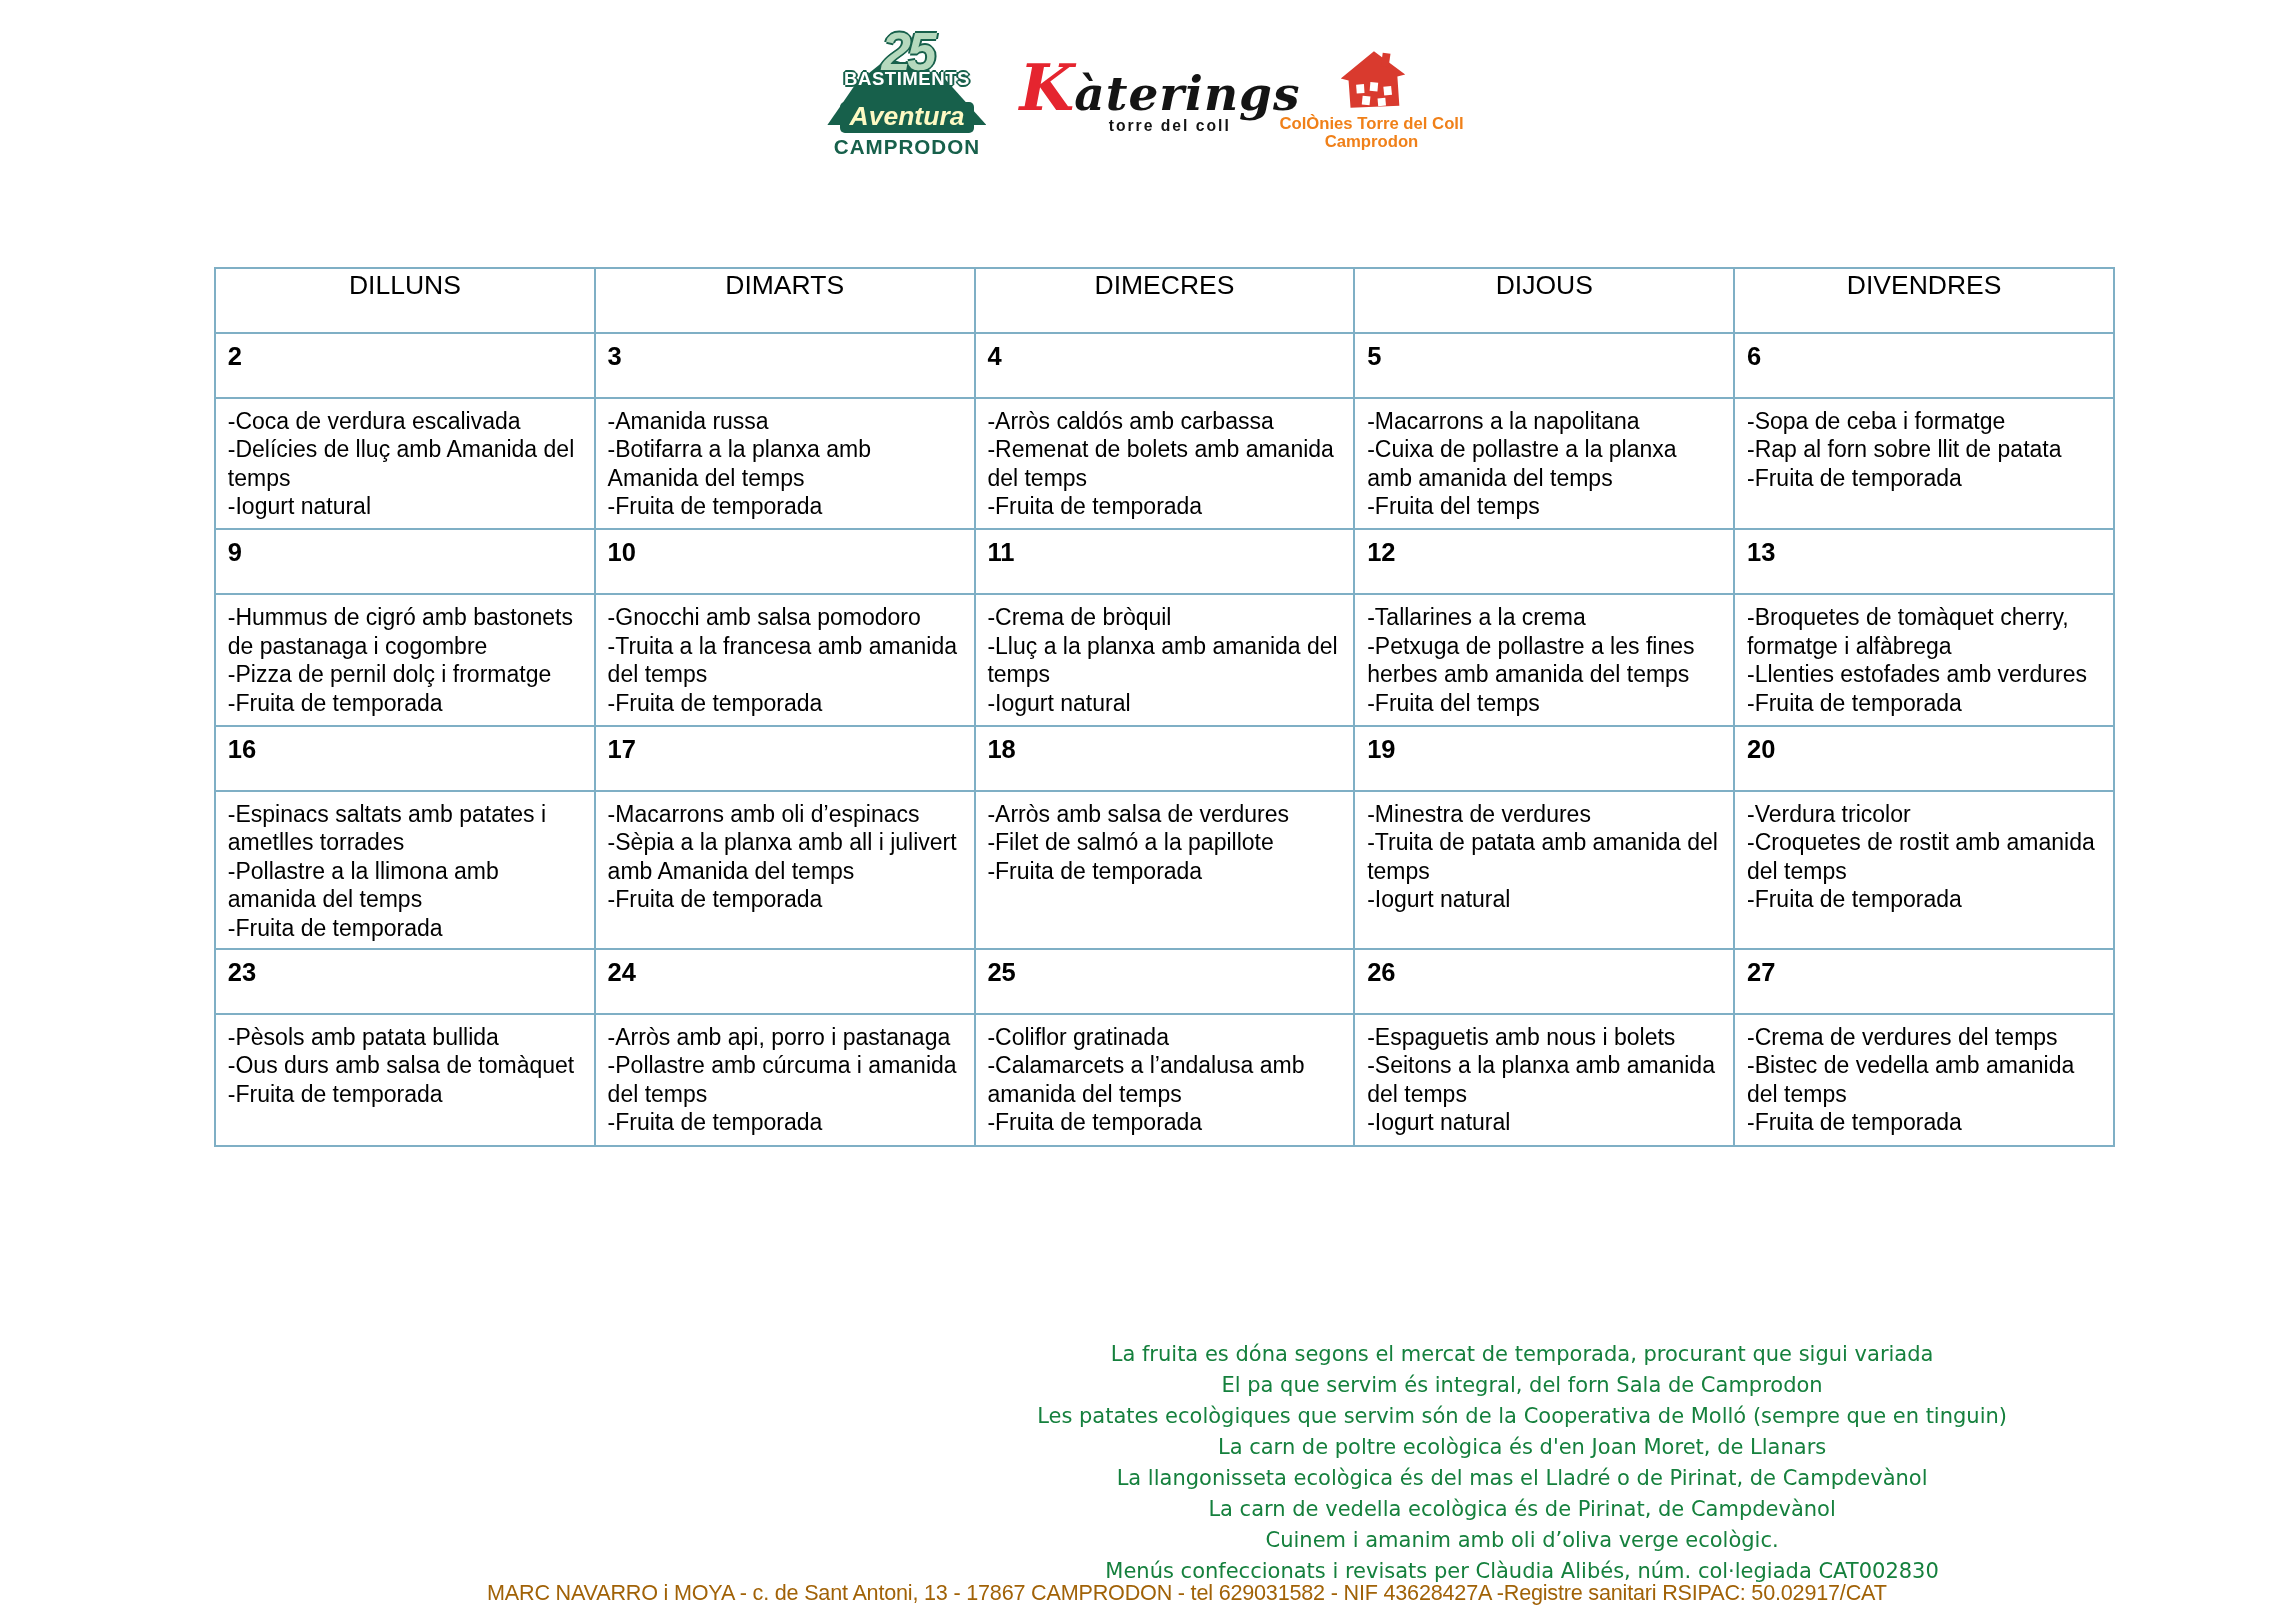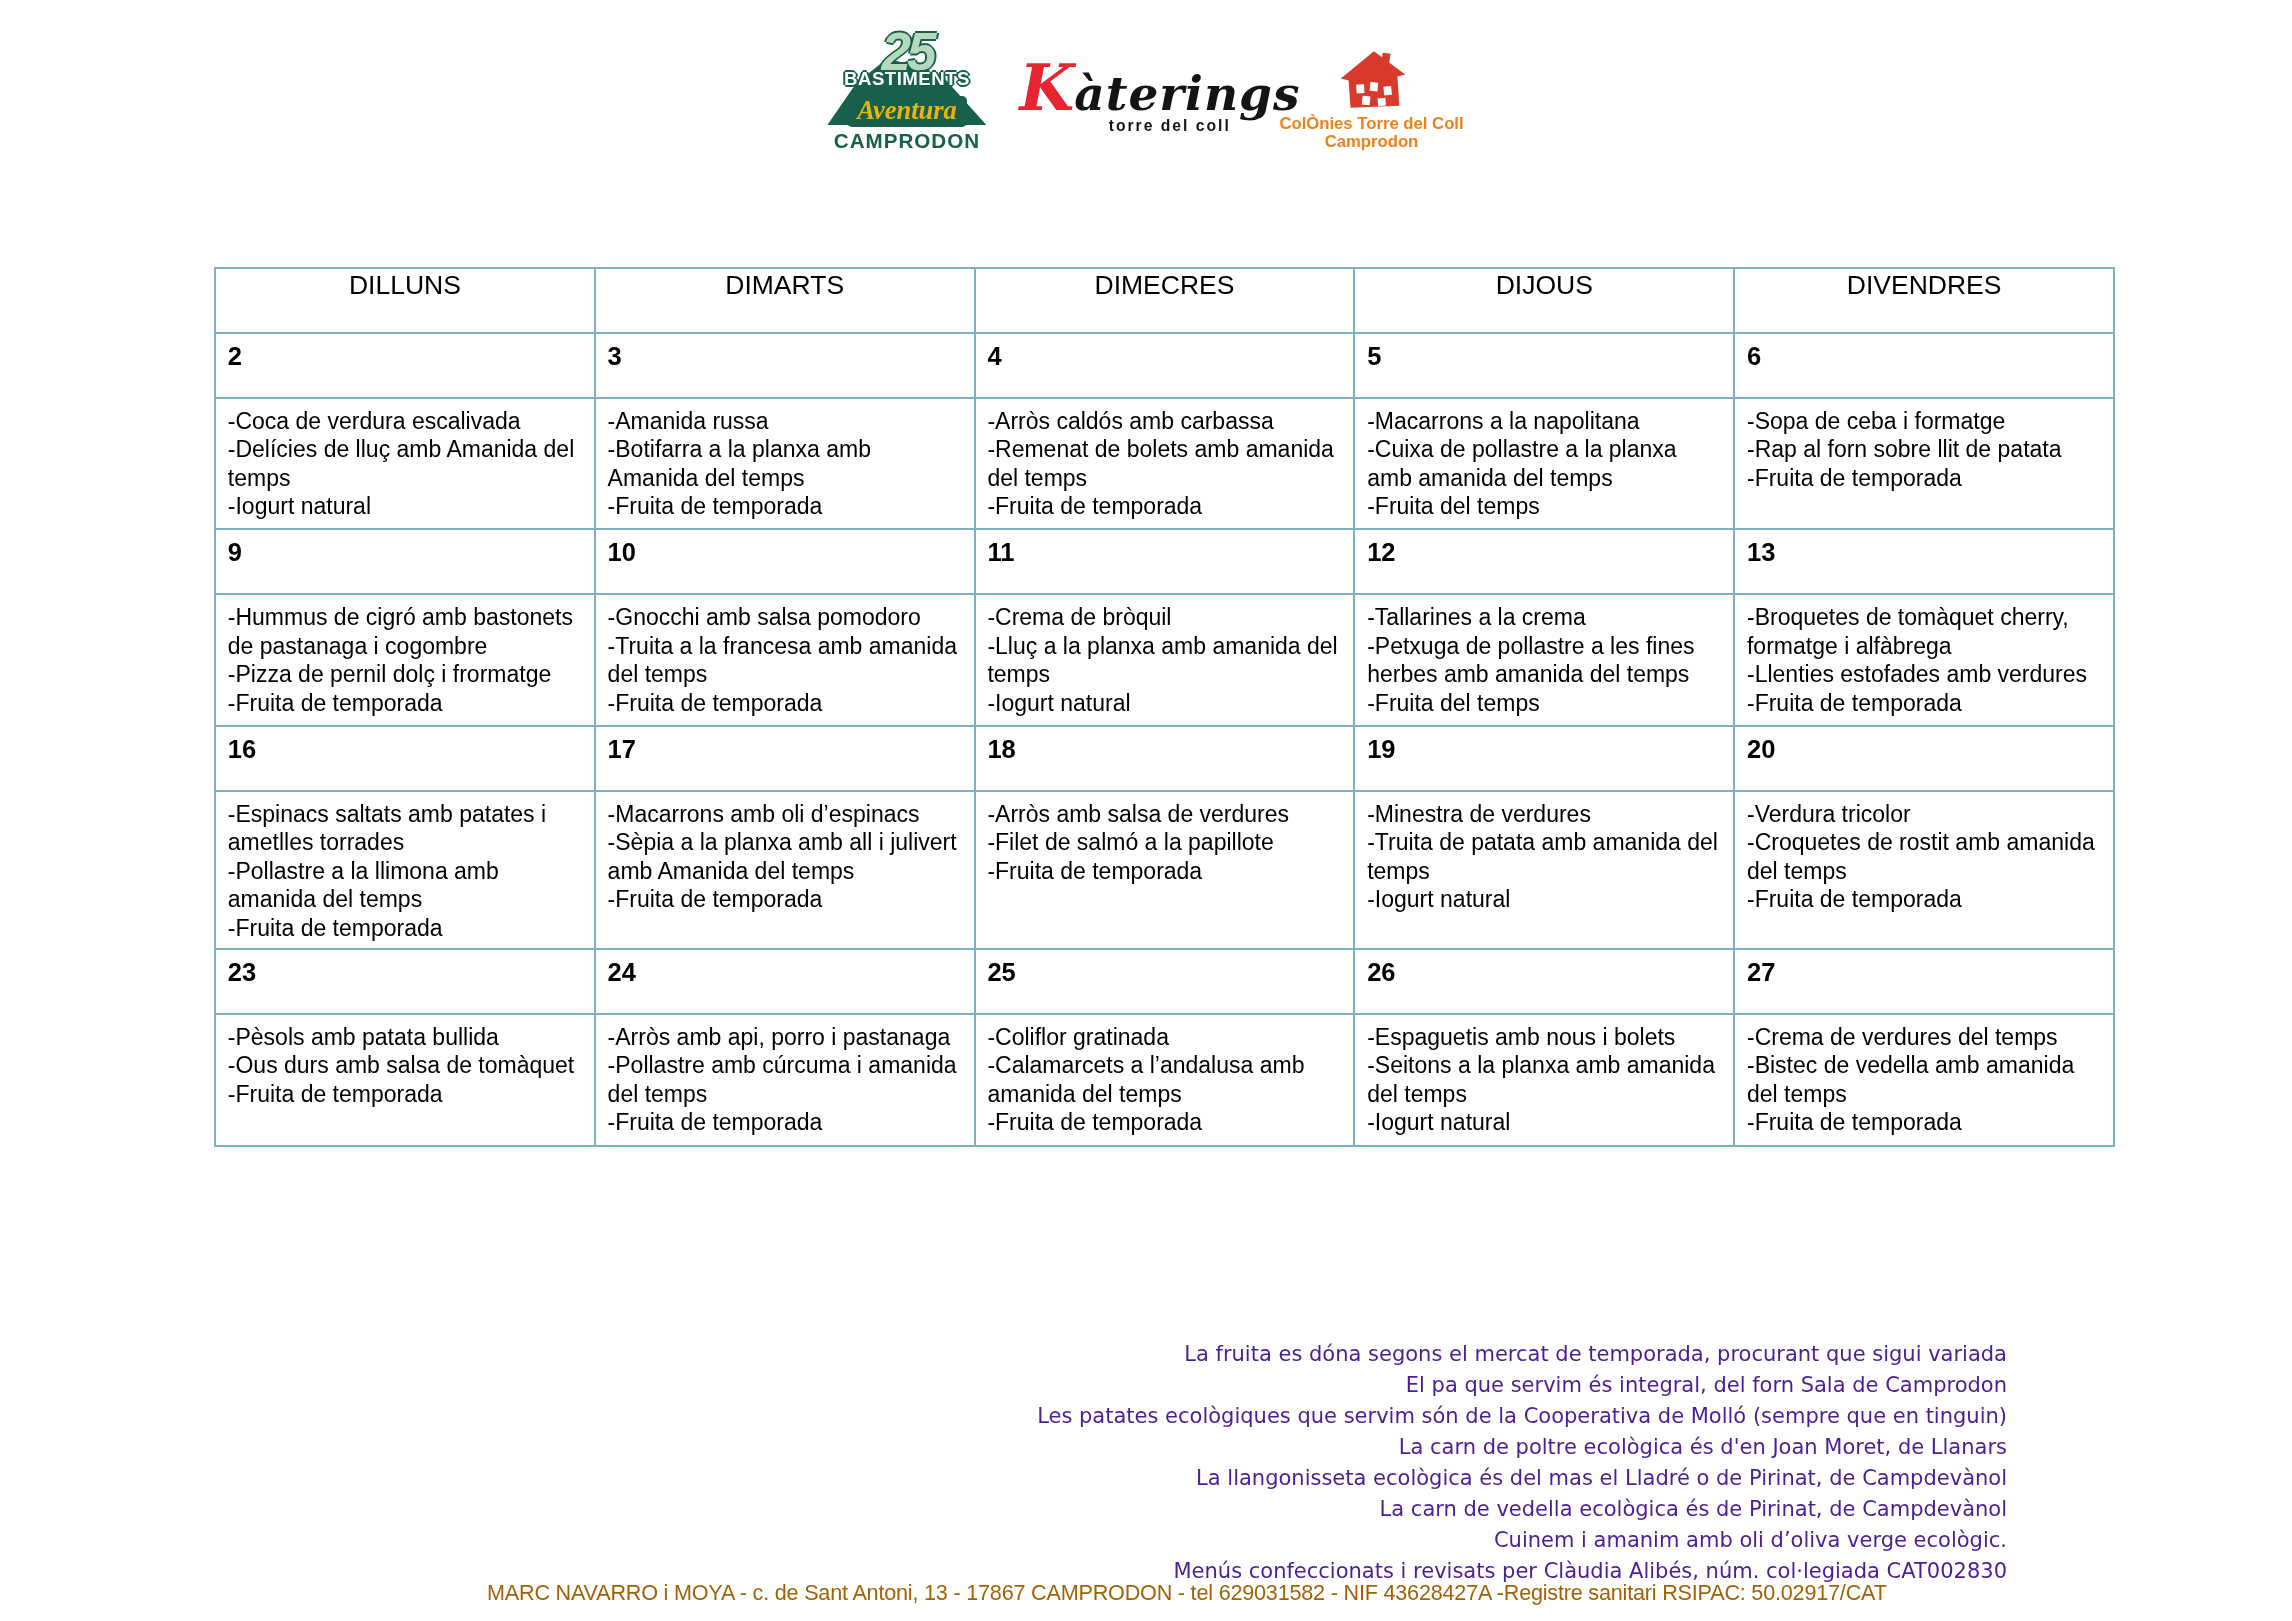--- a/index.html
+++ b/index.html
@@ -14,23 +14,23 @@
 
   .logo-bastiments{position:relative;width:167px;height:129px;text-align:center;}
   .logo-bastiments .mtn{position:absolute;left:3.9px;top:29px;width:159px;height:67px;
         background:#17604b;clip-path:polygon(38% 0,72% 26%,100% 100%,0 100%,18% 38%);}
   .logo-bastiments .b25{position:relative;font-weight:bold;font-style:italic;
         font-size:53px;line-height:0.85;color:#b5d9bd;letter-spacing:-3.9px;
         text-shadow:-2px 0 #17604b,2px 0 #17604b,0 -2px #17604b,0 2px #17604b;}
   .logo-bastiments .bast{position:relative;font-size:18.6px;font-weight:800;color:#fff;
         letter-spacing:0.5px;margin-top:-5.9px;
         text-shadow:-2px 0 #17604b,2px 0 #17604b,0 -2px #17604b,0 2px #17604b,-1px -1px #17604b,1px 1px #17604b;}
-  .logo-bastiments .avent{position:relative;display:inline-block;background:#17604b;color:#eab308;
+  .logo-bastiments .avent{position:relative;display:inline-block;background:#17604b;color:#fef9c3;
         font-style:italic;font-weight:bold;font-size:26.5px;line-height:29px;
-        padding:0 9.8px 2px 9.8px;border-radius:4.9px;margin-top:6px;font-family:Liberation Serif, serif;}
+        padding:0 9.8px 2px 9.8px;border-radius:4.9px;margin-top:12px;}
   .logo-bastiments .campr{position:relative;font-size:20.6px;font-weight:800;color:#17604b;
         letter-spacing:1px;margin-top:2px;}
 
   .logo-katerings{position:relative;width:225px;padding-top:21.6px;white-space:nowrap;}
   .logo-katerings .kword{font-family:"DejaVu Serif", serif;font-style:italic;}
   .logo-katerings .k{color:#e5252f;font-size:63px;font-weight:bold;}
   .logo-katerings .rest{color:#141414;font-size:47px;font-weight:bold;letter-spacing:1px;}
   .logo-katerings .sub{text-align:right;font-size:15.7px;font-weight:bold;color:#141414;
         letter-spacing:2px;margin-top:-7.8px;padding-right:13.7px;}
 
@@ -46,22 +46,22 @@
   table.menu th, table.menu td{border:2px solid #7fafc5;vertical-align:top;}
   td.title-cell{height:65px;text-align:center;vertical-align:middle;
         font-size:29px;font-weight:bold;letter-spacing:0.5px;}
   th.day-head{height:61px;text-align:center;vertical-align:middle;
         font-size:26.5px;font-weight:normal;border-radius:16px;}
   td.date-cell{height:55px;font-size:25.5px;font-weight:bold;padding:7.8px 0 0 11.8px;}
   td.menu-cell{height:116px;font-size:23px;line-height:1.24;padding:7.8px 9.8px 5.9px 11.8px;}
   td.menu-cell div{margin:0;}
 
   
-  .notes{position:absolute;top:1339px;right:286px;text-align:right;
-        font-family:"DejaVu Sans", sans-serif;font-size:21px;line-height:31px;color:#4c1d95;}
+  .notes{position:absolute;top:1339px;right:286px;text-align:center;
+        font-family:"DejaVu Sans", sans-serif;font-size:21px;line-height:31px;color:#15803d;}
   .marc-line{position:absolute;top:1580px;left:487px;font-size:21.6px;color:#a16207;
         font-family:"Liberation Sans", sans-serif;letter-spacing:-0.2px;}
 </style>
 </head>
 <body>
 
 <div class="logos">
 
   <div class="logo-bastiments">
     <div class="mtn"></div>

